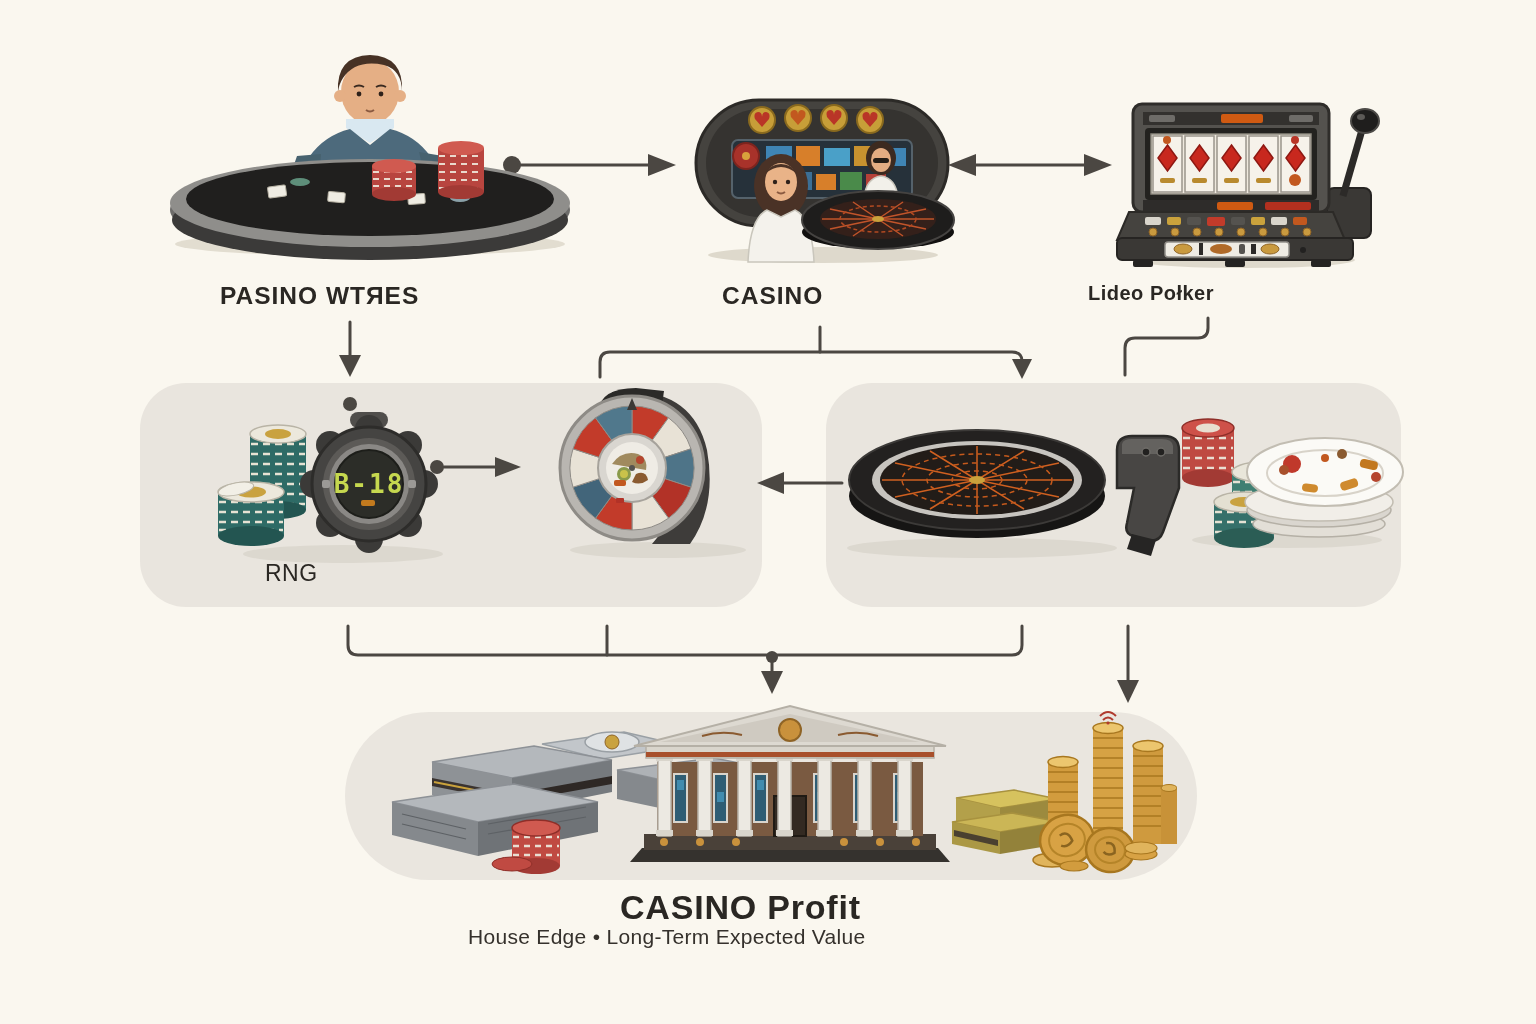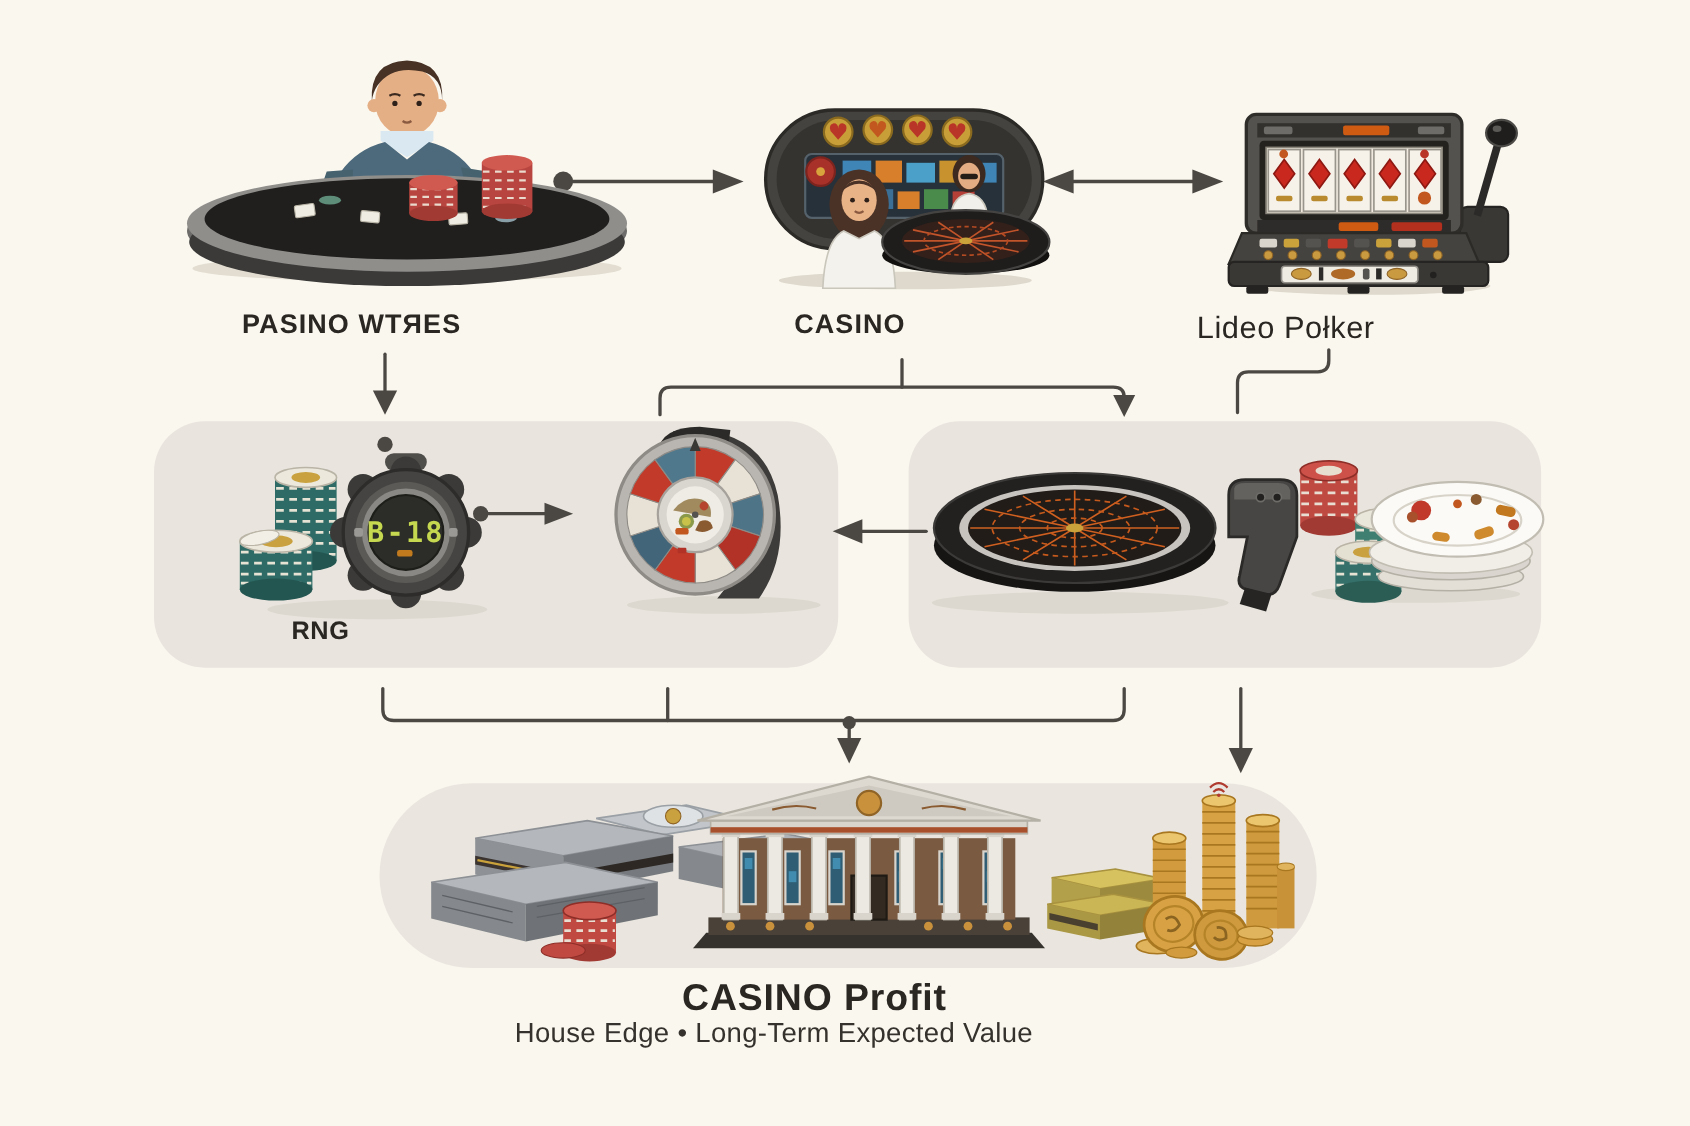--- a/index.html
+++ b/index.html
@@ -3,24 +3,24 @@
 <meta charset="utf-8">
 <style>
   html,body{margin:0;padding:0;background:#faf7ef;}
   .canvas{position:relative;width:1536px;height:1024px;background:#faf7ef;overflow:hidden;
           font-family:"Liberation Sans",sans-serif;color:#2a2723;}
   .layer{position:absolute;top:0;left:0;}
   .panel{position:absolute;background:#e9e5de;border-radius:46px;}
   .pill{position:absolute;background:#eae6df;border-radius:86px;}
   .lbl{position:absolute;text-align:left;white-space:nowrap;color:#2a2723;}
   .lbl-top{font-size:24.5px;font-weight:800;letter-spacing:1px;}
-  .lbl-top-med{font-size:28px;font-weight:400;letter-spacing:0.5px;}
-  .lbl-mid{font-size:23px;font-weight:700;letter-spacing:0.5px;}
+  .lbl-top-med{font-size:20px;font-weight:700;letter-spacing:0.5px;}
+  .lbl-mid{font-size:23px;font-weight:400;letter-spacing:0.5px;}
   .lbl-big{font-size:34px;font-weight:800;letter-spacing:0.8px;}
-  .lbl-sub{font-size:25px;font-weight:400;letter-spacing:0.3px;color:#35312c;}
+  .lbl-sub{font-size:21px;font-weight:400;letter-spacing:0.3px;color:#35312c;}
   svg{display:block;}
   .illus{position:absolute;}
 </style>
 </head>
 <body>
 
 <div class="canvas">
 
   <div class="panel" style="left:140px;top:383px;width:622px;height:224px;"></div>
   <div class="panel" style="left:826px;top:383px;width:575px;height:224px;"></div>

